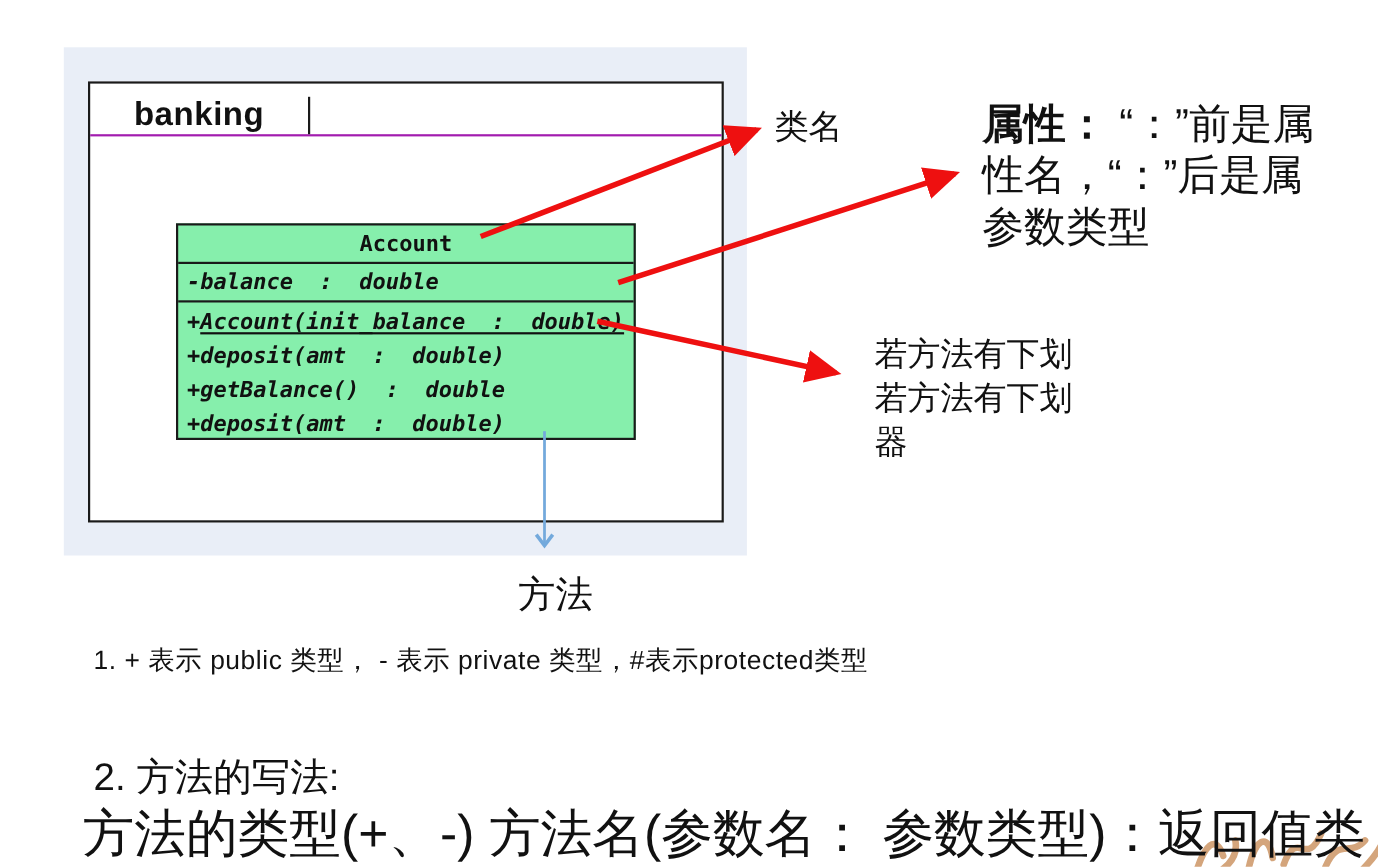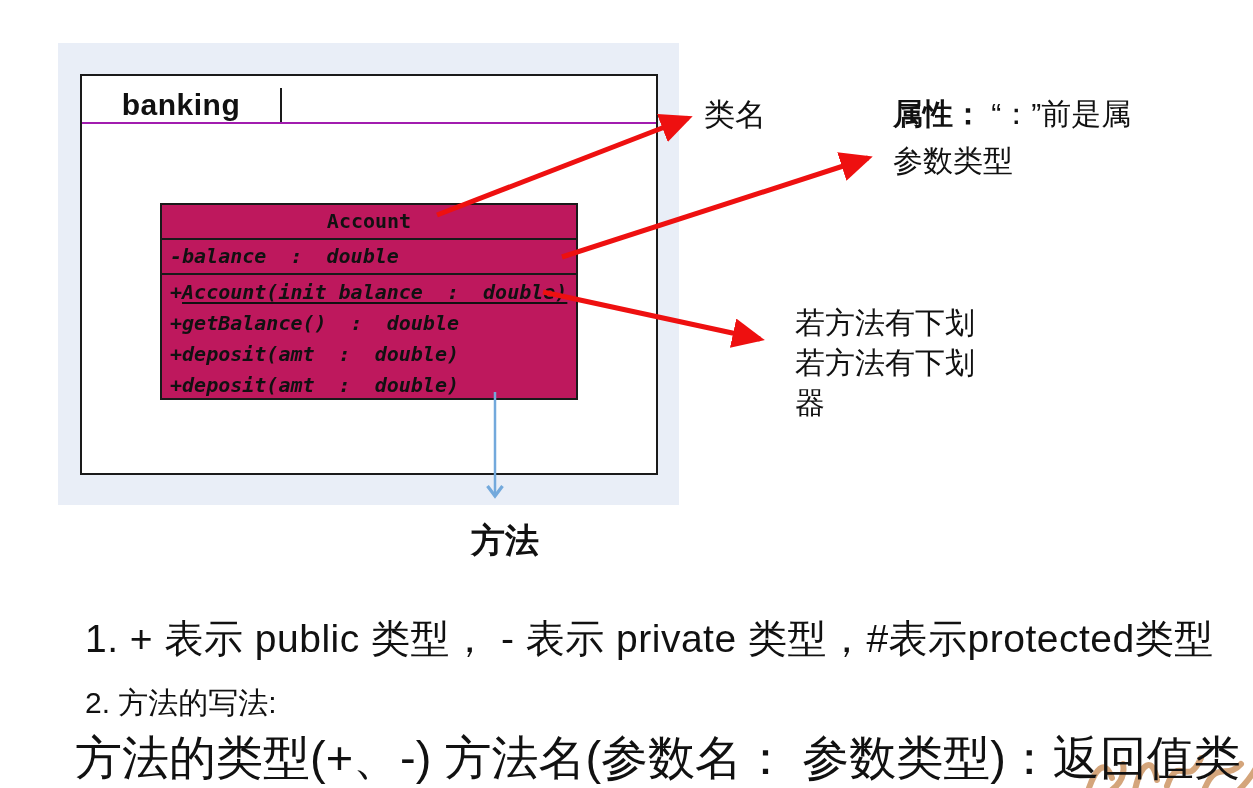--- a/index.html
+++ b/index.html
@@ -14,46 +14,46 @@
   .package{position:absolute;left:80px;top:74px;width:578px;height:401px;
            background:#ffffff;border:2px solid #1a1a1a;box-sizing:border-box;}
   .pkg-header{position:absolute;left:0;top:0;width:100%;height:36px;
               border-bottom:2px solid #a21caf;box-sizing:border-box;display:flex;margin-top:12px;}
   .pkg-tab{width:200px;height:100%;border-right:2px solid #1a1a1a;box-sizing:border-box;
            display:flex;align-items:center;justify-content:center;
            font-weight:bold;font-size:30px;letter-spacing:0.5px;}
 
   
   .class-box{position:absolute;left:160px;top:203px;width:418px;height:197px;
-             background:#be185d;border:2px solid #1a1a1a;box-sizing:border-box;
+             background:#86efac;border:2px solid #1a1a1a;box-sizing:border-box;
              font-family:"DejaVu Sans Mono","Liberation Mono",monospace;
              font-weight:bold;font-size:20px;}
   .class-title{height:33px;line-height:33px;border-bottom:2px solid #1a1a1a;
                text-align:center;}
   .class-attrs{height:35px;border-bottom:2px solid #1a1a1a;box-sizing:border-box;}
   .member{white-space:pre;line-height:31px;padding-left:8px;font-style:italic;}
   .class-attrs .member{line-height:33px;}
   .class-methods{padding-top:2px;}
   .ul{text-decoration:underline;text-decoration-thickness:2px;text-underline-offset:3px;}
 
   
   .arrows{position:absolute;left:0;top:0;width:1253px;height:788px;
           pointer-events:none;z-index:5;}
 
   
   .label{position:absolute;z-index:6;}
   .class-name-label{left:704px;top:94px;font-size:31px;font-weight:normal;}
-  .attr-note{left:893px;top:90px;width:320px;font-size:30px;line-height:47px;}
+  .attr-note{left:893px;top:90px;width:320px;font-size:38px;line-height:47px;}
   .attr-note b{font-weight:bold;}
   .ctor-note{left:795px;top:303px;width:220px;font-size:30px;line-height:40px;}
-  .method-label{left:471px;top:518px;font-size:34px;font-weight:bold;}
+  .method-label{left:471px;top:518px;font-size:34px;font-weight:normal;}
 
   
-  .note1{left:85px;top:612px;font-size:39px;letter-spacing:0.5px;}
-  .note2{left:85px;top:683px;font-size:30px;}
+  .note1{left:85px;top:584px;font-size:24px;letter-spacing:0.5px;}
+  .note2{left:85px;top:683px;font-size:35px;}
   .note3{left:75px;top:727px;font-size:47px;}
 
   
   .watermark{position:absolute;right:-6px;bottom:-8px;z-index:2;opacity:0.85;}
 </style>
 </head>
 <body>
 
 <div class="stage">
 
@@ -67,22 +67,22 @@
     </div>
   </div>
 
   <div class="class-box">
     <div class="class-title">Account</div>
     <div class="class-attrs">
       <div class="member">-balance  :  double</div>
     </div>
     <div class="class-methods">
       <div class="member"><span>+</span><span class="ul">Account(init_balance  :  double)</span></div>
+      <div class="member"><span>+</span><span>deposit(amt  :  double)</span></div>
       <div class="member"><span>+</span><span>getBalance()  :  double</span></div>
-      <div class="member"><span>+</span><span>deposit(amt  :  double)</span></div>
       <div class="member"><span>+</span><span>deposit(amt  :  double)</span></div>
     </div>
   </div>
 
   <svg class="arrows" viewBox="0 0 1253 788" xmlns="http://www.w3.org/2000/svg">
     <defs>
       <marker id="redhead" markerWidth="7" markerHeight="6" refX="5.5" refY="3" orient="auto" markerUnits="strokeWidth">
         <path d="M0,0 L6.5,3 L0,6 z" fill="#ee1010"></path>
       </marker>
       <marker id="bluehead" markerWidth="8" markerHeight="8" refX="5" refY="4" orient="auto" markerUnits="strokeWidth">
@@ -92,20 +92,21 @@
     <line x1="437" y1="215" x2="688" y2="118" stroke="#ee1010" stroke-width="5" marker-end="url(#redhead)"></line>
     <line x1="562" y1="257" x2="868" y2="158" stroke="#ee1010" stroke-width="5" marker-end="url(#redhead)"></line>
     <line x1="543" y1="292" x2="760" y2="339" stroke="#ee1010" stroke-width="5" marker-end="url(#redhead)"></line>
     <line x1="495" y1="392" x2="495" y2="496" stroke="#73a9dc" stroke-width="2.5" marker-end="url(#bluehead)"></line>
   </svg>
 
   <div class="label class-name-label">类名</div>
 
   <div class="label attr-note">
     <div><b>属性：</b><span> “：”前是属</span></div>
+    <div>性名，“：”后是属</div>
     <div>参数类型</div>
   </div>
 
   <div class="label ctor-note">
     <div>若方法有下划</div>
     <div>若方法有下划</div>
     <div>器</div>
   </div>
 
   <div class="label method-label">方法</div>

